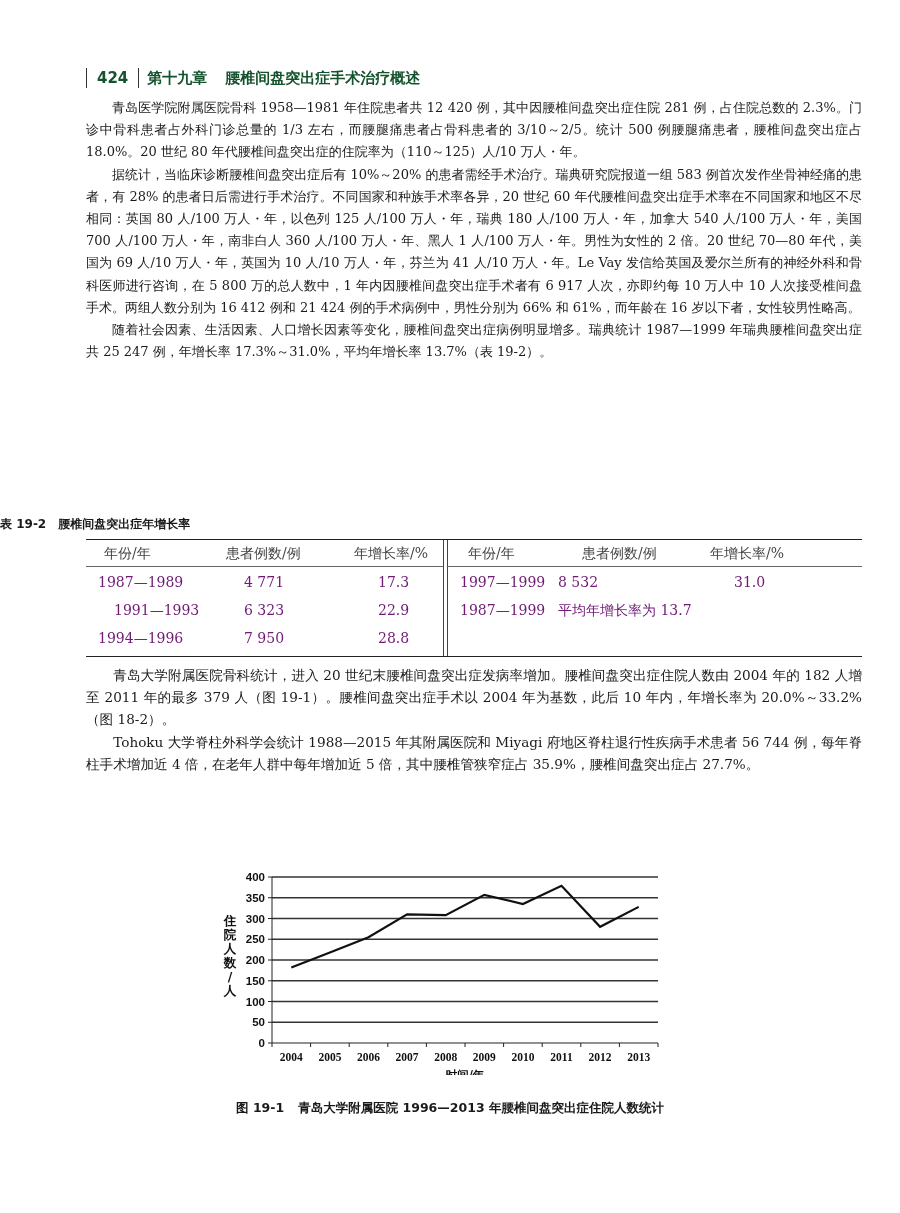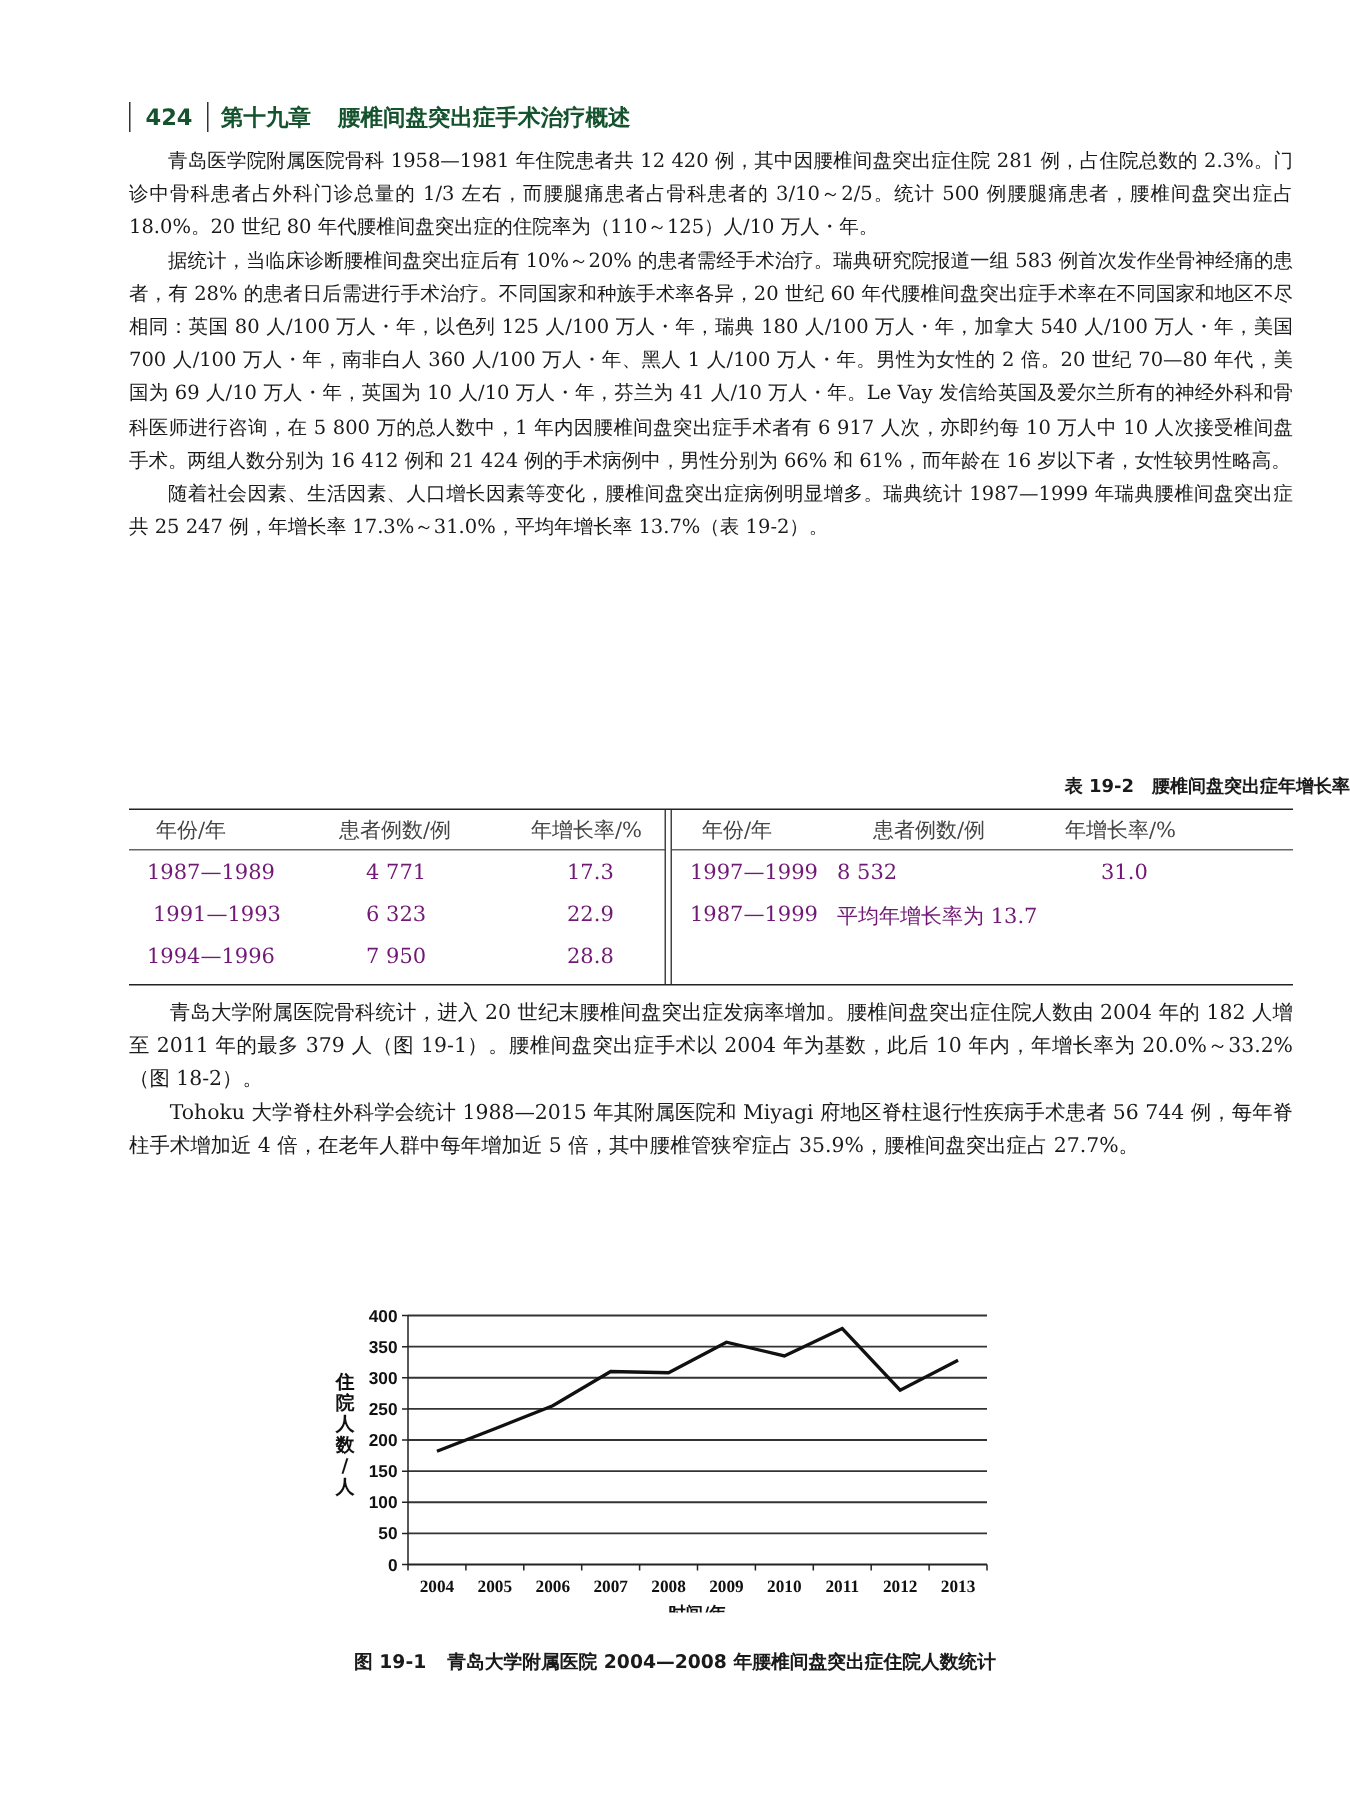--- a/index.html
+++ b/index.html
@@ -10,21 +10,21 @@
   .header .bar { width:1px; height:20px; background:#333; margin-right:10px; }
   .header .pnum { font-weight:bold; margin-right:10px; }
   .header .bar2 { width:1px; height:20px; background:#333; margin-right:8px; }
   .header .chap { font-weight:bold; margin-right:18px; }
   .header .ttl { font-weight:bold; }
 
   .body-text { position:absolute; left:86px; width:776px; font-size:13px; line-height:22.2px; text-align:justify; }
   .para { margin:0; text-indent:2em; }
   .p1 { top:97px; }
 
-  .table-caption { position:absolute; left:0; width:900px; top:516px; text-align:right;
+  .table-caption { position:absolute; left:0; width:900px; top:516px; text-align:left;
                    font-family:"DejaVu Sans","Liberation Sans",sans-serif; font-size:12px; font-weight:bold; }
   .table-caption span + span { margin-left:12px; }
   .tbl { position:absolute; left:86px; top:539px; width:776px; height:116px;
          border-top:1.5px solid #222; border-bottom:1.5px solid #222; font-size:14px; }
   .tbl .half { position:absolute; top:0; height:116px; }
   .tbl .left { left:0; width:358px; }
   .tbl .right { left:362px; width:414px; }
   .tbl .dbl { position:absolute; left:357px; top:0; width:3px; height:116px;
               border-left:1px solid #444; border-right:1px solid #444; }
   .tbl .hdr { position:absolute; top:0; left:0; right:0; height:26px; border-bottom:1px solid #666; }
@@ -65,21 +65,21 @@
       <span class="cell" style="left:18px">年份/年</span>
       <span class="cell" style="left:140px">患者例数/例</span>
       <span class="cell" style="left:268px">年增长率/%</span>
     </div>
     <div>
       <span class="cell" style="left:12px;top:34px">1987—1989</span>
       <span class="cell" style="left:158px;top:34px">4 771</span>
       <span class="cell" style="left:292px;top:34px">17.3</span>
     </div>
     <div>
-      <span class="cell" style="left:16px;top:62px">1991—1993</span>
+      <span class="cell" style="left:28px;top:62px">1991—1993</span>
       <span class="cell" style="left:158px;top:62px">6 323</span>
       <span class="cell" style="left:292px;top:62px">22.9</span>
     </div>
     <div>
       <span class="cell" style="left:12px;top:90px">1994—1996</span>
       <span class="cell" style="left:158px;top:90px">7 950</span>
       <span class="cell" style="left:292px;top:90px">28.8</span>
     </div>
   </div>
   <div class="dbl"></div>
@@ -171,14 +171,14 @@
     <circle cx="207.1" cy="49.349999999999994" r="0.1" fill="#111111"></circle>
     <circle cx="245.70000000000002" cy="50.17999999999999" r="0.1" fill="#111111"></circle>
     <circle cx="284.3" cy="29.845" r="0.1" fill="#111111"></circle>
     <circle cx="322.9" cy="38.974999999999994" r="0.1" fill="#111111"></circle>
     <circle cx="361.5" cy="20.715000000000003" r="0.1" fill="#111111"></circle>
     <circle cx="400.1" cy="61.80000000000001" r="0.1" fill="#111111"></circle>
     <circle cx="438.7" cy="41.879999999999995" r="0.1" fill="#111111"></circle>
   </svg>
 
 <div class="caption">
-  <span>图 19-1</span><span>青岛大学附属医院 2004—2008 年腰椎间盘突出症住院人数统计</span>
+  <span>图 19-1</span><span>青岛大学附属医院 1996—2013 年腰椎间盘突出症住院人数统计</span>
 </div>
 
 </body></html>

